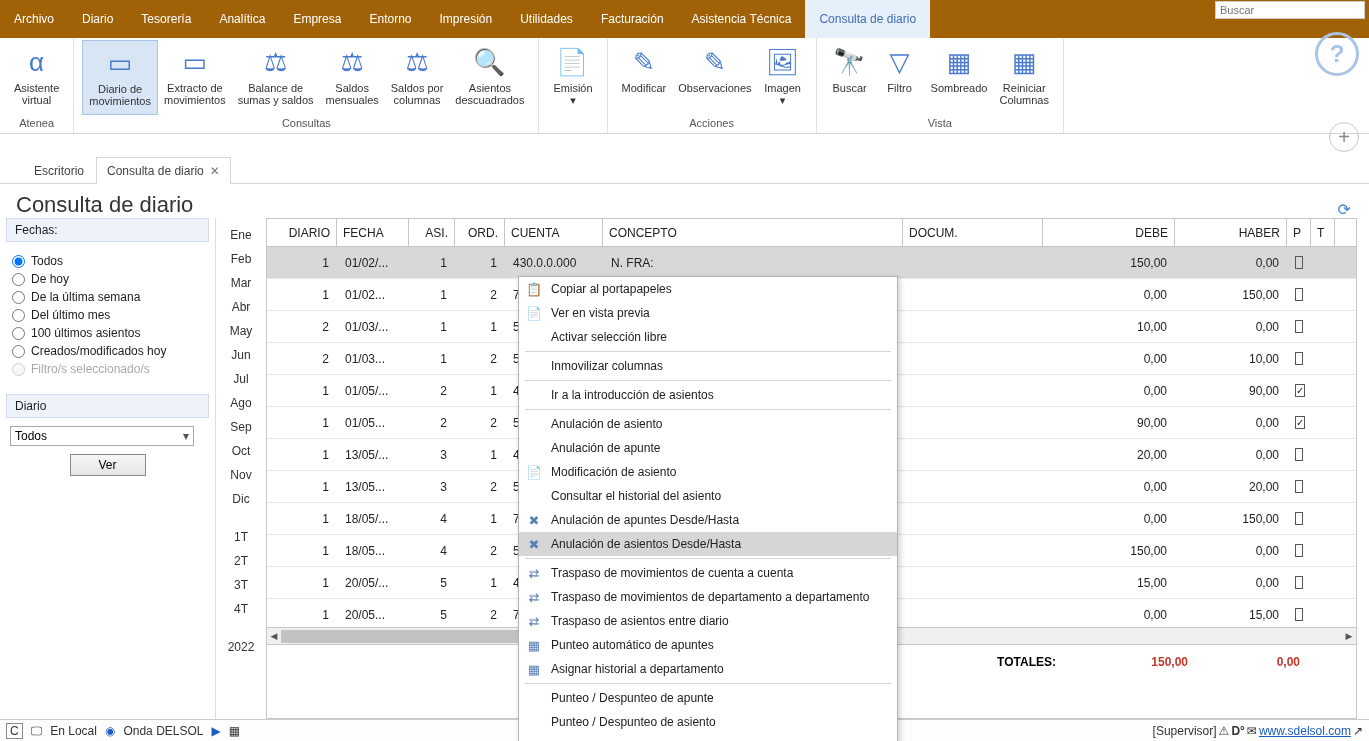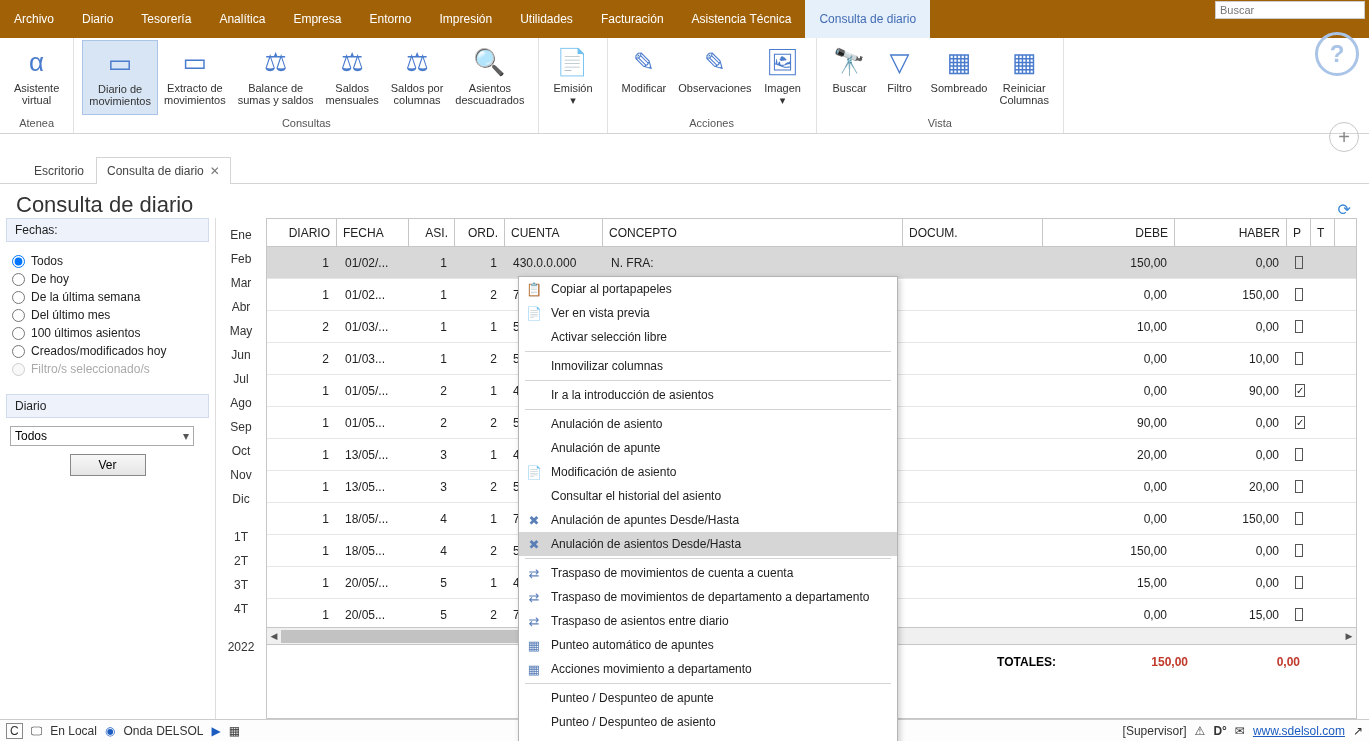--- a/index.html
+++ b/index.html
@@ -64,21 +64,21 @@
 .scrollbar-h .thumb{position:absolute;left:14px;top:2px;right:480px;height:13px;background:#c2c2c2}
 .scrollbar-h .arr{position:absolute;width:14px;top:0;bottom:0;display:flex;align-items:center;justify-content:center;color:#555;font-size:9px}
 
 .ctxmenu{position:absolute;left:518px;top:276px;width:380px;background:#fff;border:1px solid #b4b4b4;box-shadow:2px 2px 6px rgba(0,0,0,.2);z-index:100}
 .ctxmenu .mi{display:flex;align-items:center;padding:4px 10px 4px 6px;font-size:12px;color:#222;cursor:pointer;gap:8px}
 .ctxmenu .mi.hl{background:#d6d6d6}
 .ctxmenu .mi .mic{width:18px;height:16px;display:flex;align-items:center;justify-content:center;color:#5a7fb8;font-size:13px}
 .ctxmenu .sep{height:1px;background:#d4d4d4;margin:2px 6px}
 
 .statusbar{position:absolute;bottom:0;left:0;right:0;height:22px;border-top:1px solid #ccc;display:flex;align-items:center;padding:0 6px;font-size:12px;color:#333;gap:8px;background:#fdfdfd}
-.statusbar .right{margin-left:auto;display:flex;align-items:flex-end;gap:8px}
+.statusbar .right{margin-left:auto;display:flex;align-items:flex-end;gap:2px}
 .statusbar .link{color:#1c5cc0;text-decoration:underline;cursor:pointer}
 </style>
 </head>
 <body>
 
 <div class="menubar">
   <div class="menu-item">Archivo</div>
   <div class="menu-item">Diario</div>
   <div class="menu-item">Tesorería</div>
   <div class="menu-item">Analítica</div>
@@ -523,21 +523,21 @@
     <div class="mi">
       <span class="mic">⇄</span>
       <span>Traspaso de asientos entre diario</span>
     </div>
     <div class="mi">
       <span class="mic">▦</span>
       <span>Punteo automático de apuntes</span>
     </div>
     <div class="mi">
       <span class="mic">▦</span>
-      <span>Acciones movimiento a departamento</span>
+      <span>Asignar historial a departamento</span>
     </div>
     <div class="sep"></div>
     <div class="mi">
       <span class="mic"></span>
       <span>Punteo / Despunteo de apunte</span>
     </div>
     <div class="mi">
       <span class="mic"></span>
       <span>Punteo / Despunteo de asiento</span>
     </div>

